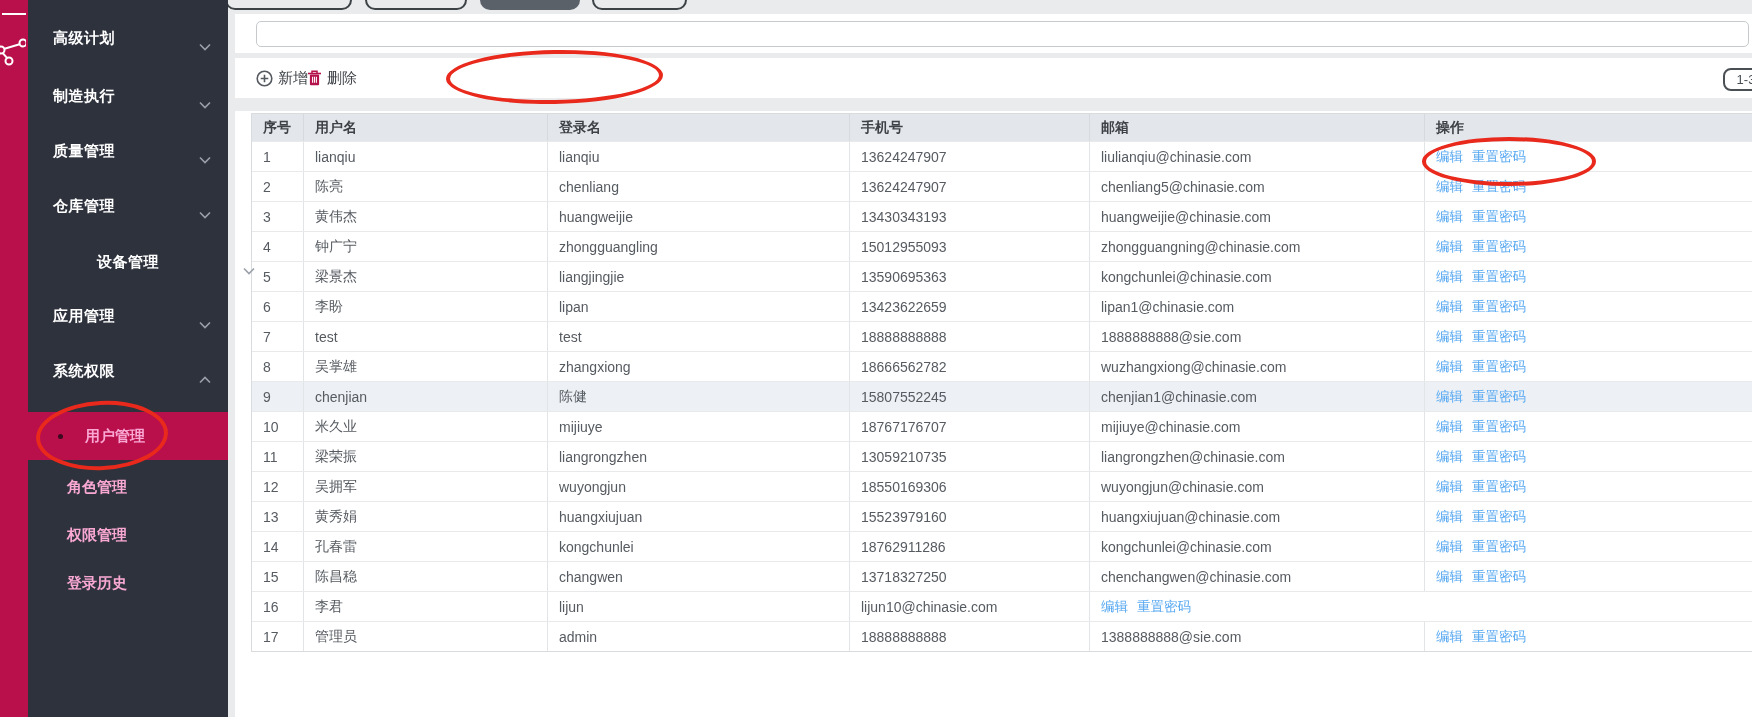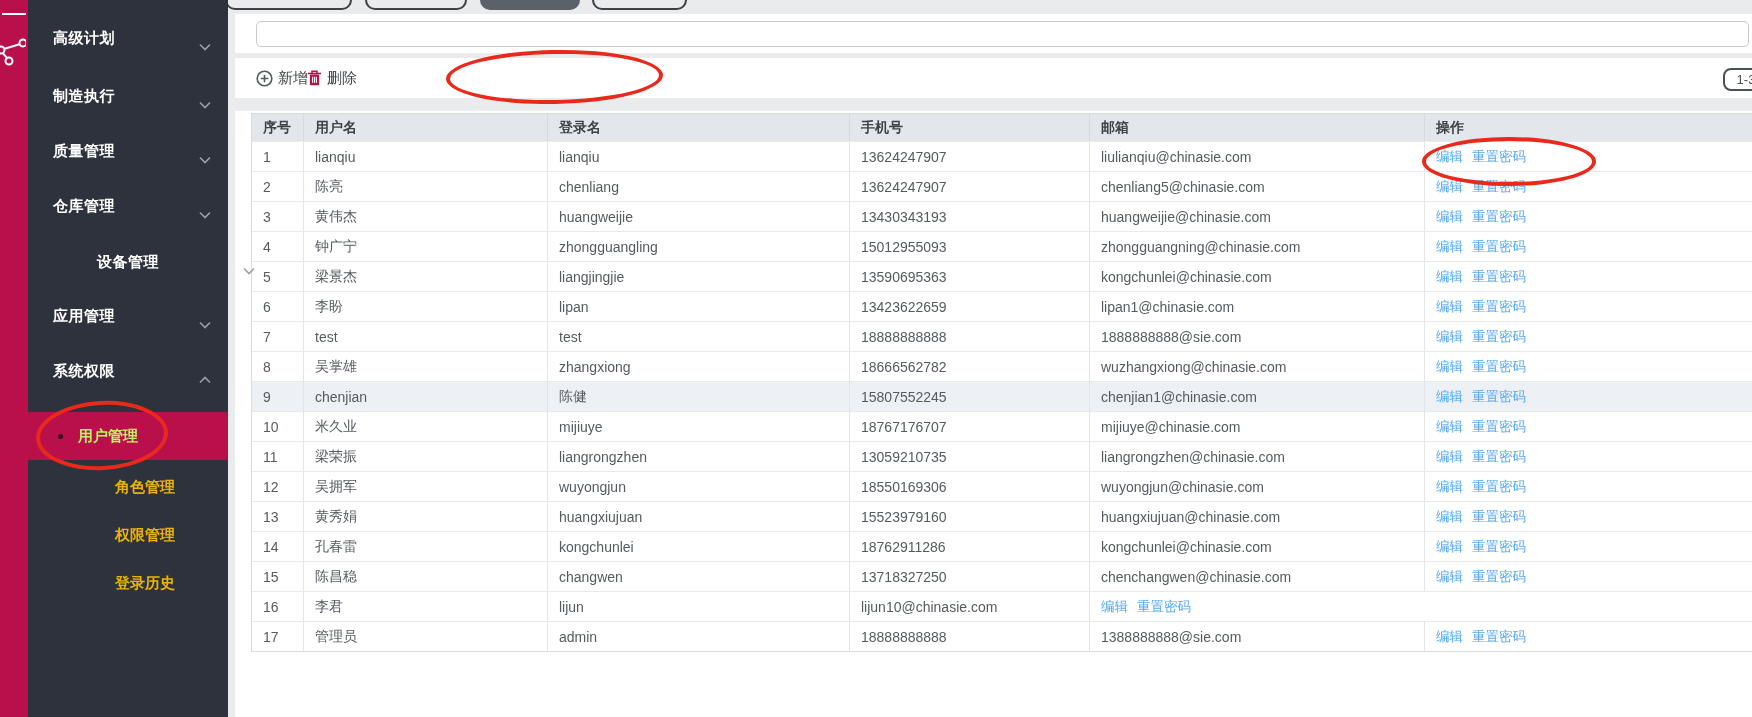--- a/index.html
+++ b/index.html
@@ -11,25 +11,25 @@
   .rail-line{position:absolute;left:2px;top:13px;width:24px;height:2px;background:#ffffff;}
   .rail-icon{position:absolute;left:-4px;top:38px;}
 
   
   .sidebar{position:absolute;left:28px;top:0;width:200px;height:717px;background:#2e323d;z-index:4;}
   .menu-item{position:absolute;left:0;width:200px;height:36px;display:flex;align-items:flex-start;
     color:#ffffff;font-size:15px;font-weight:bold;cursor:pointer;}
   .menu-item .lbl{margin-left:25px;letter-spacing:.5px;}
   .menu-item .chev{position:absolute;right:17px;top:50%;transform:translateY(-50%);display:flex;}
   .sub-item{position:absolute;left:0;width:163px;height:36px;display:flex;align-items:center;
-    color:#eab308;font-size:15px;font-weight:bold;cursor:pointer;padding-left:48px;}
+    color:#f9a8d4;font-size:15px;font-weight:bold;cursor:pointer;}
   .sub-item .lbl{margin-left:39px;}
   .sub-active{position:absolute;left:0;width:200px;height:48px;background:#b90f4b;display:flex;align-items:center;}
   .sub-active .dot{width:5px;height:5px;border-radius:50%;background:#3a0a1e;margin-left:30px;}
-  .sub-active .lbl{margin-left:15px;color:#bef264;font-size:15px;font-weight:bold;}
+  .sub-active .lbl{margin-left:22px;color:#f9a8d4;font-size:15px;font-weight:bold;}
 
   
   .main{position:absolute;left:228px;top:0;width:1602px;height:717px;background:#e9ebed;}
   .band{position:absolute;left:7px;width:1517px;background:#ffffff;}
   .band-input{top:14px;height:39px;}
   .band-toolbar{top:58px;height:40px;}
   .band-table{top:111px;height:606px;}
 
   
   .tab{position:absolute;top:-27px;height:37px;border-radius:10px;background:#e9ebed;

